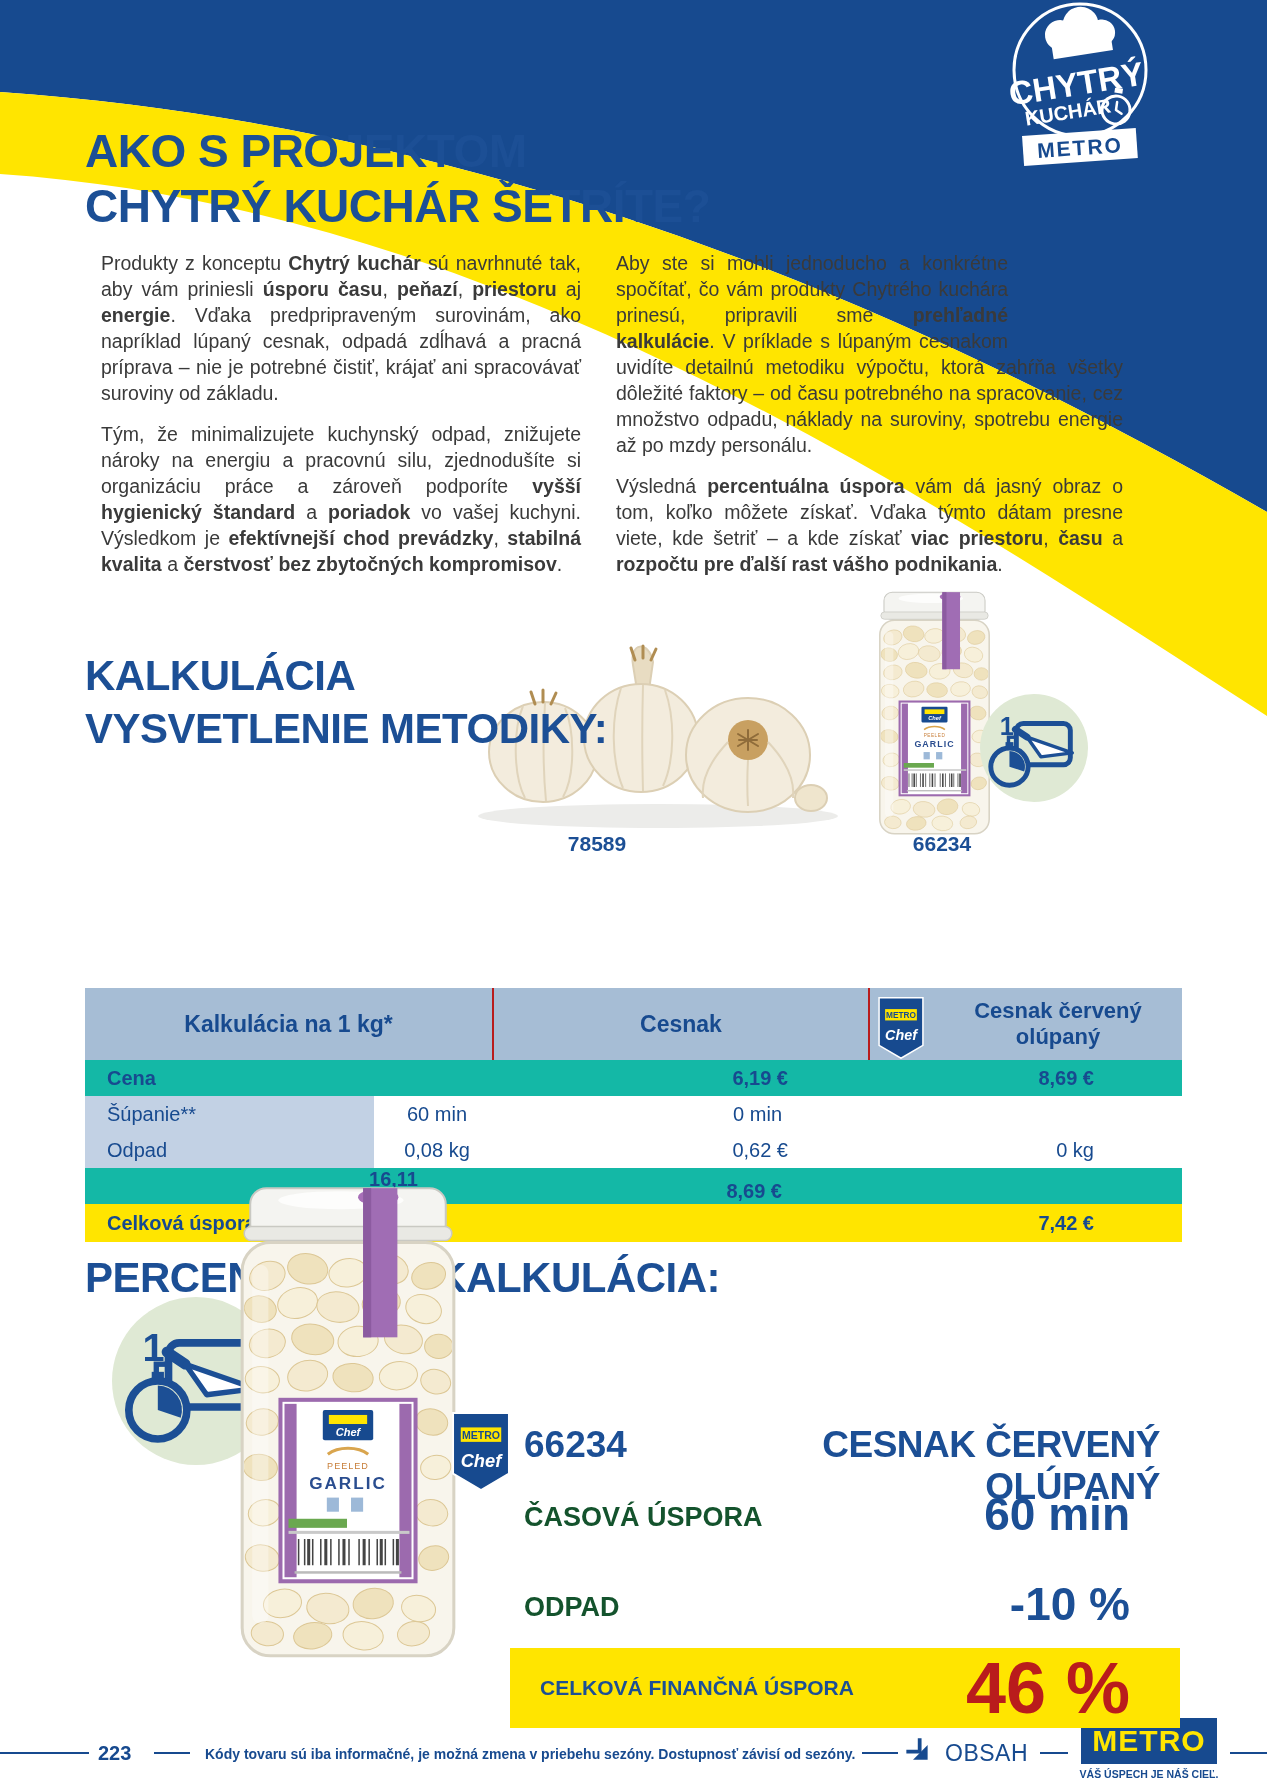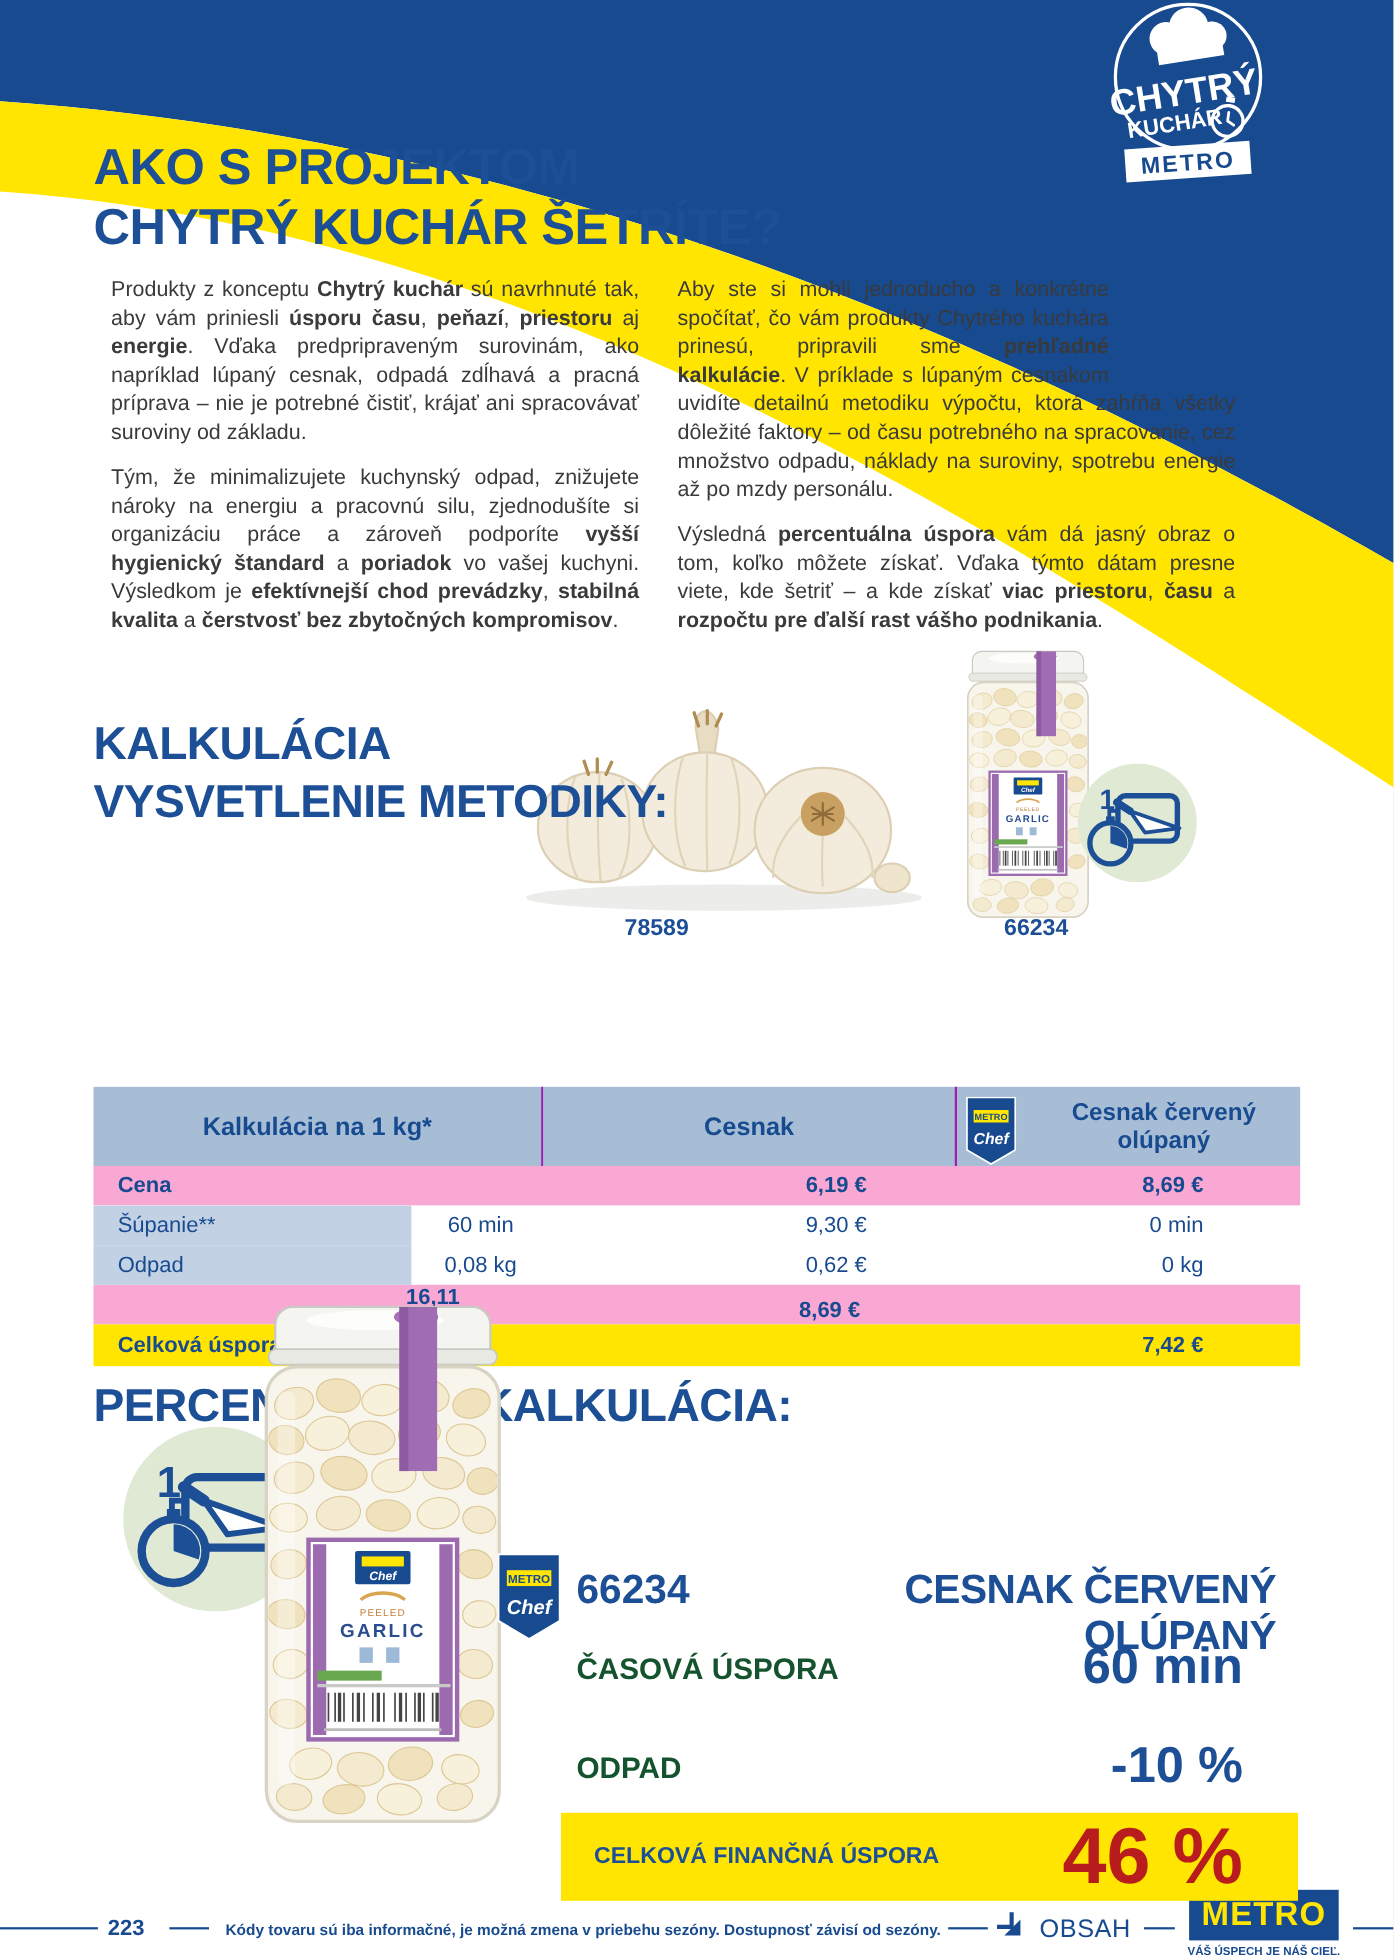--- a/index.html
+++ b/index.html
@@ -22,31 +22,31 @@
   .col b{font-weight:700;}
   .curve-spacer{float:right;width:115px;height:80px;}
   
   .code{position:absolute;width:120px;text-align:center;font-size:21px;font-weight:700;
         color:#1c4f95;z-index:2;}
   
   .ktable{position:absolute;left:85px;top:988px;width:1097px;z-index:2;}
   .thead{display:grid;grid-template-columns:409px 376px 312px;height:72px;}
   .th{background:#a6bdd5;display:flex;align-items:center;justify-content:center;
       font-size:23px;font-weight:700;color:#174a8f;}
-  .th1,.th2{border-right:2px solid #a21caf;}
+  .th1,.th2{border-right:2px solid #b91c1c;}
   .th3{justify-content:flex-start;padding-left:8px;gap:10px;font-size:22px;}
   .th3 .shield-svg{margin-top:8px;flex:0 0 auto;}
   .th3 span{flex:1;text-align:center;}
   .trow{display:grid;grid-template-columns:289px 126px 370px 312px;height:36px;}
   .td{display:flex;align-items:center;font-size:20px;color:#174a8f;}
   .td-label{padding-left:22px;}
   .td-amount{justify-content:center;}
   .td-money{justify-content:flex-end;padding-right:82px;}
   .td-money2{justify-content:flex-end;padding-right:88px;}
-  .r-light{background:#f9a8d4;text-align:right;}
+  .r-light{background:#14b8a6;text-align:right;}
   .r-split .td-label{background:#c2d1e4;}
   .r-split{background:#fff;}
   .r-total{background:#ffe500;height:38px;}
   .r-bold .td{font-weight:700;}
   
   .sum-code{position:absolute;left:524px;top:1424px;font-size:37px;font-weight:800;color:#1c4f95;z-index:3;}
   .sum-name{position:absolute;left:650px;top:1424px;width:510px;text-align:right;
             font-size:37px;font-weight:800;letter-spacing:-.5px;color:#1c4f95;z-index:3;}
   .sum-label{position:absolute;left:524px;font-size:27px;font-weight:800;color:#14532d;z-index:3;}
   .sum-value{position:absolute;left:830px;width:300px;text-align:right;
@@ -274,21 +274,20 @@
     </div>
     <div class="trow r-light r-bold">
       <div class="td td-label">Cena</div>
       <div class="td td-amount"></div>
       <div class="td td-money">6,19 €</div>
       <div class="td td-money2">8,69 €</div>
     </div>
     <div class="trow r-split">
       <div class="td td-label">Šúpanie**</div>
       <div class="td td-amount">60 min</div>
-      <div class="td td-money">9,30 €</div>
       <div class="td td-money2">0 min</div>
     </div>
     <div class="trow r-split">
       <div class="td td-label">Odpad</div>
       <div class="td td-amount">0,08 kg</div>
       <div class="td td-money">0,62 €</div>
       <div class="td td-money2">0 kg</div>
     </div>
     <div class="trow r-light r-bold">
       <div class="td td-amount"></div>

